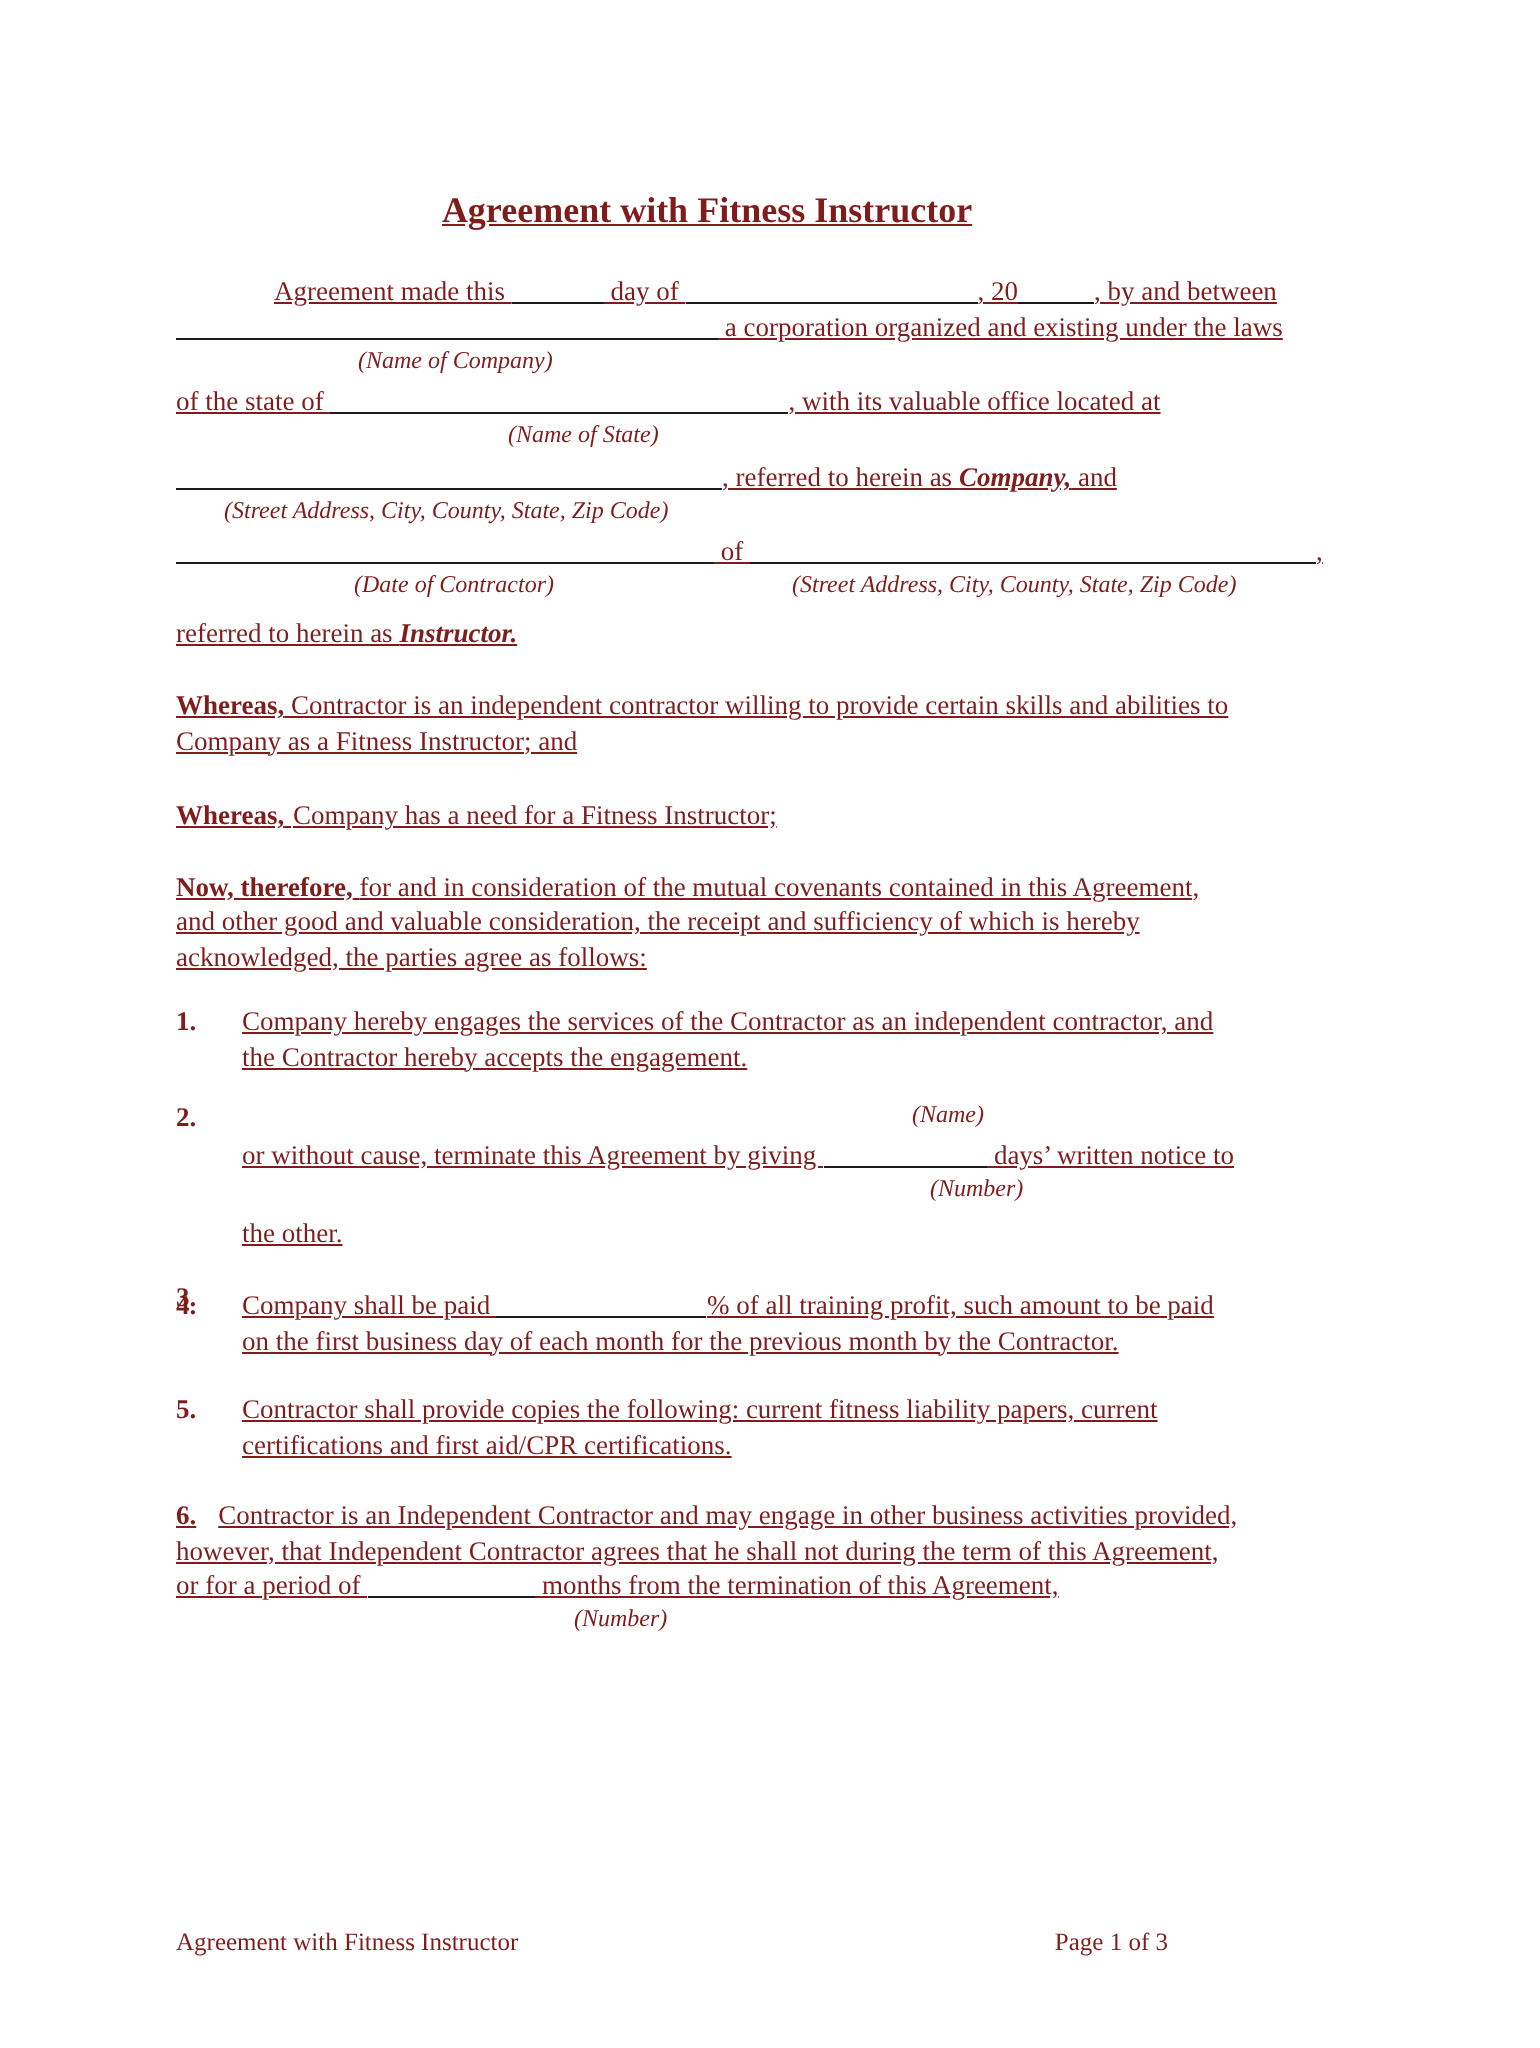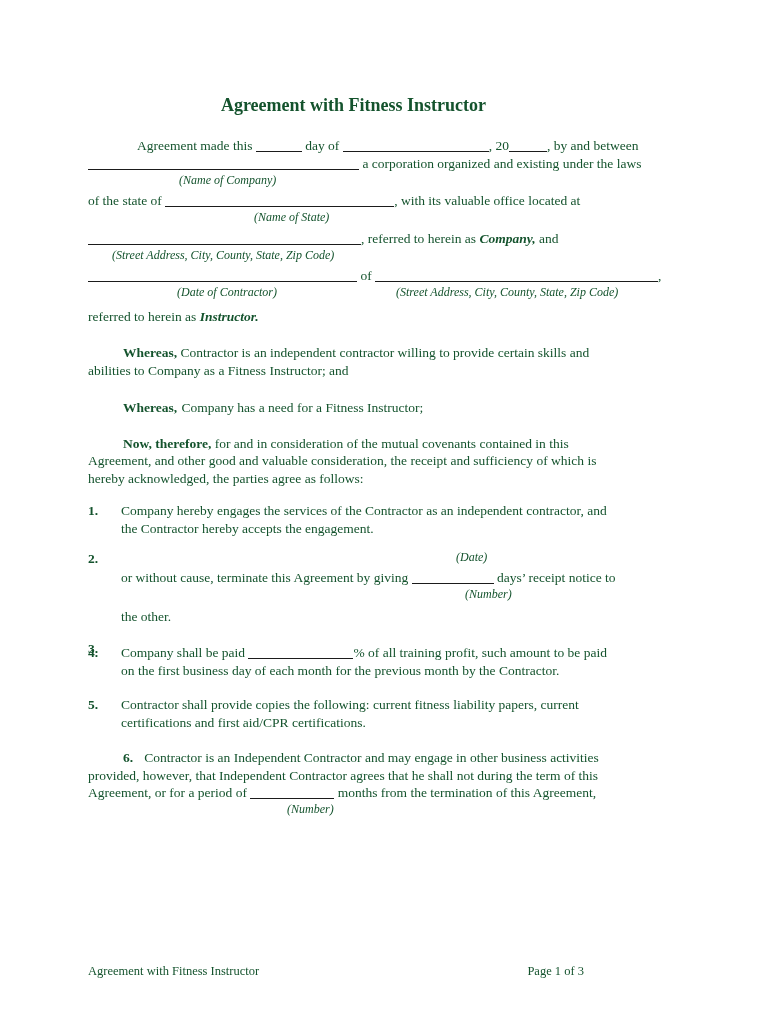--- a/index.html
+++ b/index.html
@@ -1,34 +1,34 @@
 <!DOCTYPE html>
 <html><head>
 <meta charset="utf-8">
 <style>
   html,body { margin:0; padding:0; background:#ffffff; }
   .page {
     position:relative; width:707px; height:1024px; background:#ffffff;
     font-family:"Liberation Serif","DejaVu Serif",serif;
-    font-size:13.5px; line-height:17.5px; color:#14532d; overflow:hidden;
+    font-size:13.5px; line-height:17.5px; color:#7f1d1d; overflow:hidden;text-decoration:underline;
   }
   .content { padding:0 88px 0 88px; }
   .doc-title {
     margin:94px 0 0 0; text-align:center; font-size:18px; line-height:22px; font-weight:bold;
   }
   .intro { margin-top:21px; }
   .l { white-space:nowrap; line-height:18px; }
   .indent { text-indent:49px; }
   .label-row { line-height:14px; white-space:nowrap; }
   .lab { font-style:italic; font-size:12px; display:inline-block;text-align:right; }
   .blank {
     display:inline-block; height:12px; border-bottom:1px solid #1b1b1b; vertical-align:-2px;
   }
   .bi { font-weight:bold; font-style:italic; }
-  .b { font-weight:bold;margin-left:35px; }
+  .b { font-weight:bold; }
   p.para { margin:0; }
   .item { position:relative; padding-left:33px; margin:0; }
   .item .num { position:absolute; left:0; top:0; font-weight:bold; }
   .footer {
     position:absolute; top:963px; left:88px; right:123px;
     display:flex; justify-content:space-between; font-size:12.5px; line-height:16px;
   }
 </style>
 </head>
 <body>
@@ -66,22 +66,22 @@
 
     <p class="para" style="margin-top:18px"><span class="b">Now, therefore,</span> <span>for and in consideration of the mutual covenants contained in this Agreement, and other good and valuable consideration, the receipt and sufficiency of which is hereby acknowledged, the parties agree as follows:</span></p>
 
     <div class="item" style="margin-top:15px">
       <span class="num">1.</span>
       <span>Company hereby engages the services of the Contractor as an independent contractor, and the Contractor hereby accepts the engagement.</span>
     </div>
 
     <div class="item" style="margin-top:13px">
       <span class="num">2.</span>
-      <div class="label-row" style="padding-left:335px"><span class="lab">(Date)</span></div>
-      <div style="margin-top:5px"><span>or without cause, terminate this Agreement by giving </span><span class="blank" style="width:82px"></span><span> days’ receipt notice to</span></div>
+      <div class="label-row" style="padding-left:335px"><span class="lab">(Name)</span></div>
+      <div style="margin-top:5px"><span>or without cause, terminate this Agreement by giving </span><span class="blank" style="width:82px"></span><span> days’ written notice to</span></div>
       <div class="label-row" style="padding-left:344px"><span class="lab">(Number)</span></div>
       <div style="margin-top:7px">the other.</div>
     </div>
 
     <div class="item" style="margin-top:15px">
       <span class="num">3.</span>
     </div>
 
     <div class="item" style="margin-top:19px">
       <span class="num">4.</span>

